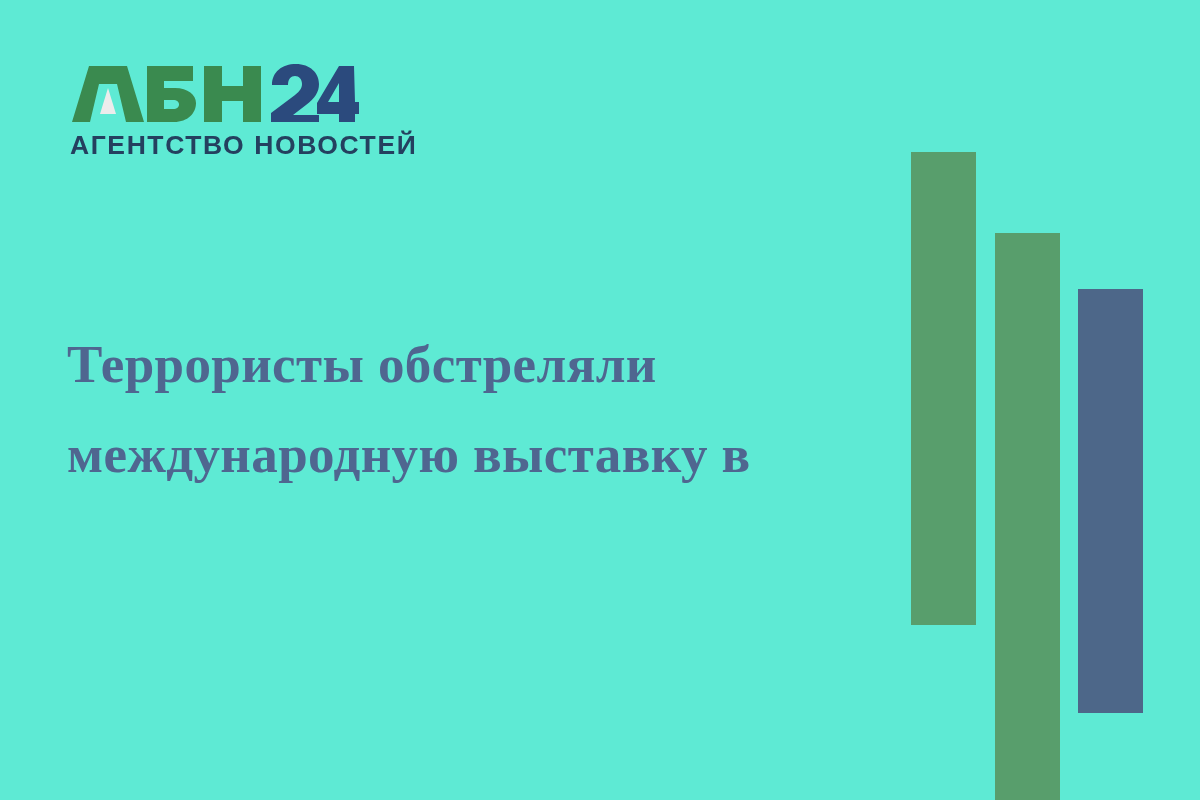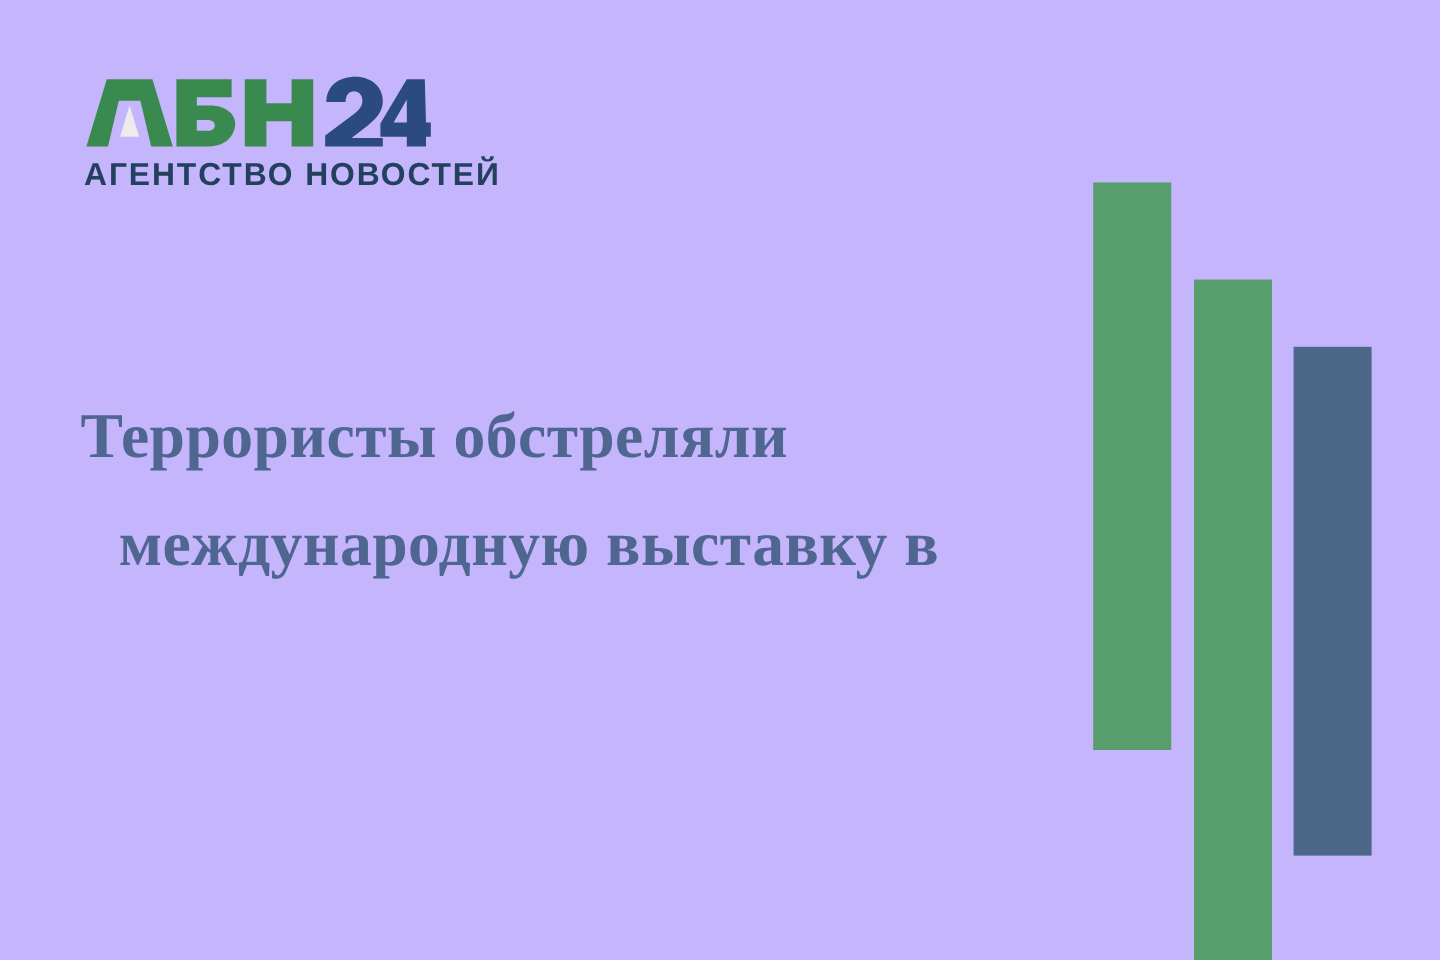--- a/index.html
+++ b/index.html
@@ -87,21 +87,21 @@
     position: absolute;
   }
 
   #bar-1 { left: 911px;  top: 152px; width: 65px; height: 473px; background: #589e6c; }
   #bar-2 { left: 995px;  top: 233px; width: 65px; height: 567px; background: #589e6c; }
   #bar-3 { left: 1078px; top: 289px; width: 65px; height: 424px; background: #4d6789; }
 </style>
 </head>
 <body>
 
-<div class="card" style="background: #c4b5fd;">
+<div class="card" style="background: #5eead4;">
 
   <div class="logo">
     <svg class="logo-mark" viewBox="0 0 292 72" xmlns="http://www.w3.org/2000/svg" aria-hidden="true">
 
       <path fill="#3a8a4f" d="M14 0 L52 0 L69 56 L51 56 L42 18 L24 18 L15 56 L-3 56 Z" transform="translate(8,8)"></path>
       <path fill="#ececec" d="M33 22 L41 48 L25 48 Z" transform="translate(8,8)"></path>
 
       <path fill="#3a8a4f" d="M80 8 L126 8 L126 23 L97 23 L97 30 L108 30
                C121 30 129 37 129 45 C129 55 121 64 107 64 L80 64 Z
                M97 42 L97 51 L106 51 C110 51 112 49 112 46.5
@@ -115,21 +115,21 @@
                C224 18 221 21 221 27 Z"></path>
 
       <path fill="#2b4a7d" d="M287 8 L272 8 L250 45 L250 56 L272 56 L272 64 L288 64 L288 56 L296 56 L296 44 L288 44 Z
                M272 25 L272 44 L261 44 Z"></path>
     </svg>
     <div class="logo-tagline" style="color: rgb(36, 64, 95);">АГЕНТСТВО НОВОСТЕЙ</div>
   </div>
 
   <h1 class="headline">
     <div class="headline-line" style="color: rgb(79, 102, 144);">Террористы обстреляли</div>
-    <div class="headline-line" style="color: rgb(79, 102, 144); margin-left: 32px;">международную выставку в</div>
+    <div class="headline-line" style="color: rgb(79, 102, 144);">международную выставку в</div>
   </h1>
 
   <div class="bars">
     <div class="bar" id="bar-1" style="left: 911px; top: 152px; width: 65px; height: 473px; background: rgb(88, 158, 108);"></div>
     <div class="bar" id="bar-2" style="left: 995px; top: 233px; width: 65px; height: 567px; background: rgb(88, 158, 108);"></div>
     <div class="bar" id="bar-3" style="left: 1078px; top: 289px; width: 65px; height: 424px; background: rgb(77, 103, 137);"></div>
   </div>
 
 </div>
 

